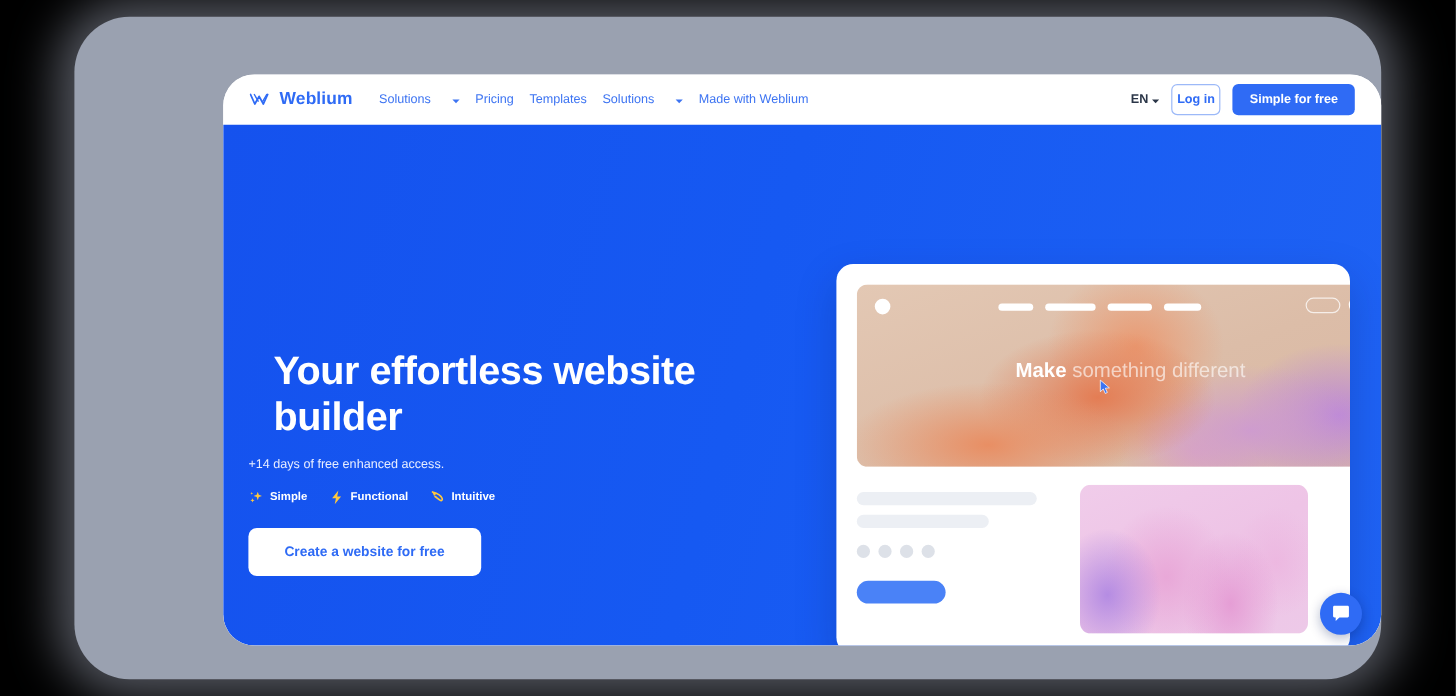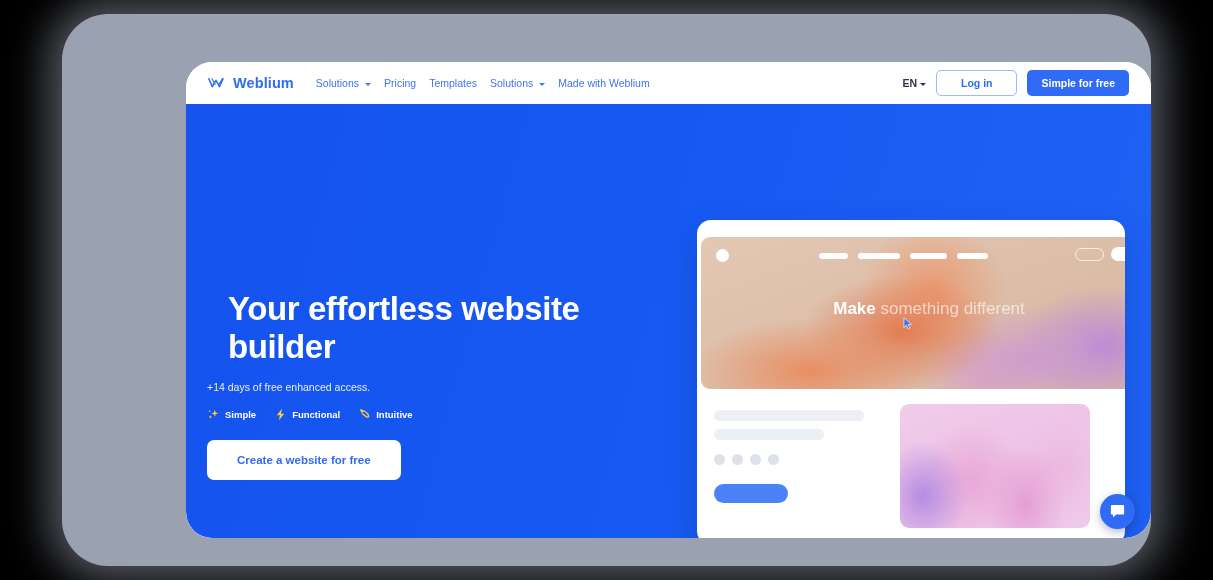--- a/index.html
+++ b/index.html
@@ -65,21 +65,21 @@
 
   .nav-list {
     display: flex;
     align-items: center;
     gap: 13px;
     list-style: none;
   }
   .nav-item {
     display: flex;
     align-items: center;
-    gap: 6px;
+    gap: 18px;
     font-size: 10.5px;
     color: #3d74f2;
     white-space: nowrap;
     cursor: pointer;
   }
   .caret {
     width: 0; height: 0;
     border-left: 3px solid transparent;
     border-right: 3px solid transparent;
     border-top: 3.6px solid #3d74f2;
@@ -112,21 +112,21 @@
     position: relative;
     top: 1px;
   }
   .btn-login {
     font-size: 10.5px;
     font-weight: 600;
     color: #2f6bf5;
     background: #ffffff;
     border: 1.2px solid #9cb9f8;
     border-radius: 5px;
-    padding: 6px 24px;
+    padding: 6px 4px;
     cursor: pointer;
     font-family: inherit;
   }
   .btn-start {
     font-size: 10.5px;
     font-weight: 600;
     color: #ffffff;
     background: #2f6bf5;
     border: none;
     border-radius: 5px;
@@ -208,21 +208,21 @@
     width: 428px;
     height: 325px;
     background: #ffffff;
     border-radius: 14px;
     overflow: hidden;
     box-shadow: 0 14px 34px rgba(8,28,90,0.22);
   }
 
   #mockup-banner {
     position: absolute;
-    left: 4px; top: 17px;
+    left: 17px; top: 17px;
     width: 456px;
     height: 152px;
     border-radius: 9px;
     overflow: hidden;
     background:
       radial-gradient(ellipse 42% 55% at 24% 88%, rgba(233,140,96,0.95) 0%, rgba(233,140,96,0) 62%),
       radial-gradient(ellipse 36% 62% at 44% 62%, rgba(228,120,78,0.92) 0%, rgba(228,120,78,0) 60%),
       radial-gradient(ellipse 26% 70% at 51% 34%, rgba(235,150,108,0.9) 0%, rgba(235,150,108,0) 62%),
       radial-gradient(ellipse 34% 58% at 72% 80%, rgba(205,152,212,0.85) 0%, rgba(205,152,212,0) 62%),
       radial-gradient(ellipse 30% 64% at 88% 72%, rgba(184,130,222,0.88) 0%, rgba(184,130,222,0) 62%),

